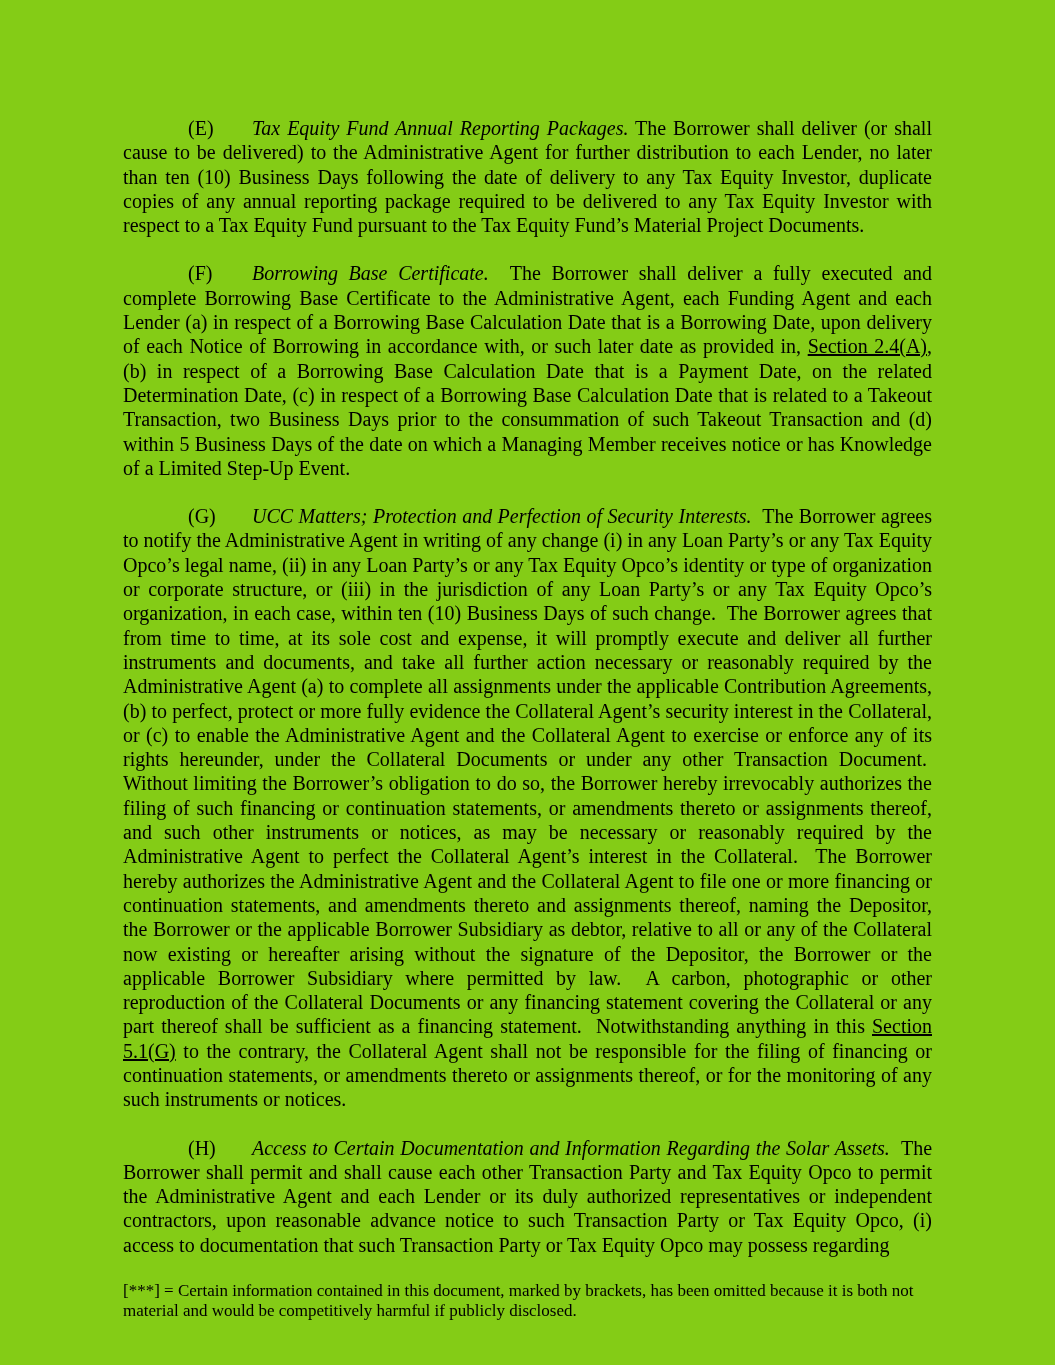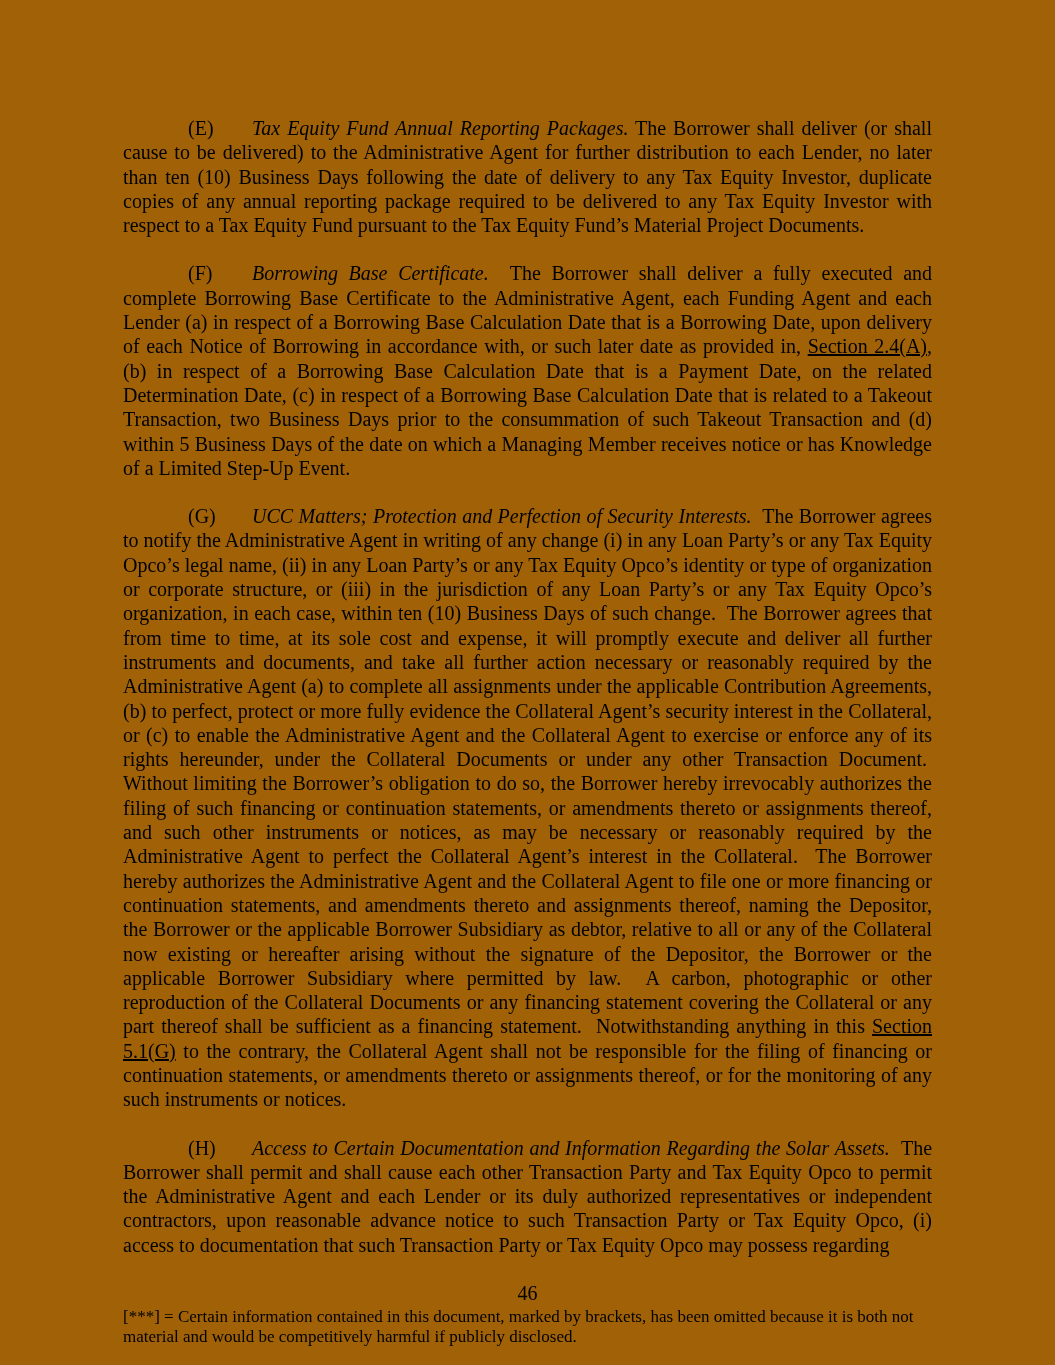--- a/index.html
+++ b/index.html
@@ -4,21 +4,21 @@
 <style>
   html, body {
     margin: 0;
     padding: 0;
     background: #ffffff;
   }
   .page {
     position: relative;
     width: 1055px;
     height: 1365px;
-    background: #a16207;
+    background: #84cc16;
     box-sizing: border-box;
     padding: 116px 123px 8px 123px;
     font-family: "Liberation Serif", "DejaVu Serif", serif;
     font-size: 20px;
     line-height: 24.3px;
     color: #000000;
     overflow: hidden;
   }
   .body-par {
     margin: 0 0 24px 0;
@@ -46,15 +46,14 @@
 </head>
 <body>
 
 <div class="page">
   <div>
       <p class="body-par"><span class="par-label">(E)</span><span class="seg-italic">Tax Equity Fund Annual Reporting Packages.</span><span class="seg-normal"> The Borrower shall deliver (or shall cause to be delivered) to the Administrative Agent for further distribution to each Lender, no later than ten (10) Business Days following the date of delivery to any Tax Equity Investor, duplicate copies of any annual reporting package required to be delivered to any Tax Equity Investor with respect to a Tax Equity Fund pursuant to the Tax Equity Fund’s Material Project Documents.</span></p>
       <p class="body-par"><span class="par-label">(F)</span><span class="seg-italic">Borrowing Base Certificate.</span><span class="seg-normal">&nbsp; The Borrower shall deliver a fully executed and complete Borrowing Base Certificate to the Administrative Agent, each Funding Agent and each Lender (a) in respect of a Borrowing Base Calculation Date that is a Borrowing Date, upon delivery of each Notice of Borrowing in accordance with, or such later date as provided in, </span><span class="seg-underline">Section 2.4(A)</span><span class="seg-normal">, (b) in respect of a Borrowing Base Calculation Date that is a Payment Date, on the related Determination Date, (c) in respect of a Borrowing Base Calculation Date that is related to a Takeout Transaction, two Business Days prior to the consummation of such Takeout Transaction and (d) within 5 Business Days of the date on which a Managing Member receives notice or has Knowledge of a Limited Step-Up Event.</span></p>
       <p class="body-par"><span class="par-label">(G)</span><span class="seg-italic">UCC Matters; Protection and Perfection of Security Interests.</span><span class="seg-normal">&nbsp; The Borrower agrees to notify the Administrative Agent in writing of any change (i) in any Loan Party’s or any Tax Equity Opco’s legal name, (ii) in any Loan Party’s or any Tax Equity Opco’s identity or type of organization or corporate structure, or (iii) in the jurisdiction of any Loan Party’s or any Tax Equity Opco’s organization, in each case, within ten (10) Business Days of such change.&nbsp; The Borrower agrees that from time to time, at its sole cost and expense, it will promptly execute and deliver all further instruments and documents, and take all further action necessary or reasonably required by the Administrative Agent (a) to complete all assignments under the applicable Contribution Agreements, (b) to perfect, protect or more fully evidence the Collateral Agent’s security interest in the Collateral, or (c) to enable the Administrative Agent and the Collateral Agent to exercise or enforce any of its rights hereunder, under the Collateral Documents or under any other Transaction Document.&nbsp; Without limiting the Borrower’s obligation to do so, the Borrower hereby irrevocably authorizes the filing of such financing or continuation statements, or amendments thereto or assignments thereof, and such other instruments or notices, as may be necessary or reasonably required by the Administrative Agent to perfect the Collateral Agent’s interest in the Collateral.&nbsp; The Borrower hereby authorizes the Administrative Agent and the Collateral Agent to file one or more financing or continuation statements, and amendments thereto and assignments thereof, naming the Depositor, the Borrower or the applicable Borrower Subsidiary as debtor, relative to all or any of the Collateral now existing or hereafter arising without the signature of the Depositor, the Borrower or the applicable Borrower Subsidiary where permitted by law.&nbsp; A carbon, photographic or other reproduction of the Collateral Documents or any financing statement covering the Collateral or any part thereof shall be sufficient as a financing statement.&nbsp; Notwithstanding anything in this </span><span class="seg-underline">Section 5.1(G)</span><span class="seg-normal"> to the contrary, the Collateral Agent shall not be responsible for the filing of financing or continuation statements, or amendments thereto or assignments thereof, or for the monitoring of any such instruments or notices.</span></p>
       <p class="body-par"><span class="par-label">(H)</span><span class="seg-italic">Access to Certain Documentation and Information Regarding the Solar Assets.</span><span class="seg-normal">&nbsp; The Borrower shall permit and shall cause each other Transaction Party and Tax Equity Opco to permit the Administrative Agent and each Lender or its duly authorized representatives or independent contractors, upon reasonable advance notice to such Transaction Party or Tax Equity Opco, (i) access to documentation that such Transaction Party or Tax Equity Opco may possess regarding</span></p>
     </div>
-  <div class="page-number">46</div>
   <div class="footnote">[***] = Certain information contained in this document, marked by brackets, has been omitted because it is both not material and would be competitively harmful if publicly disclosed.</div>
 </div>
 
 </body></html>

